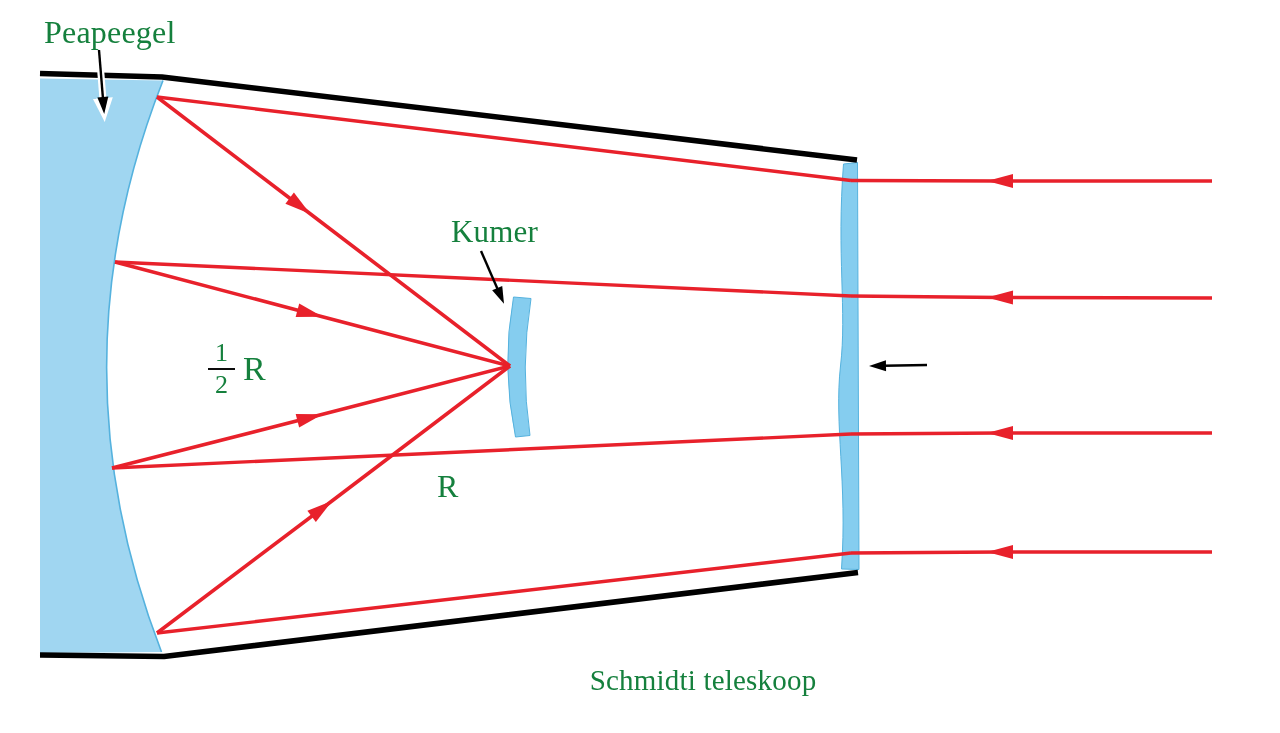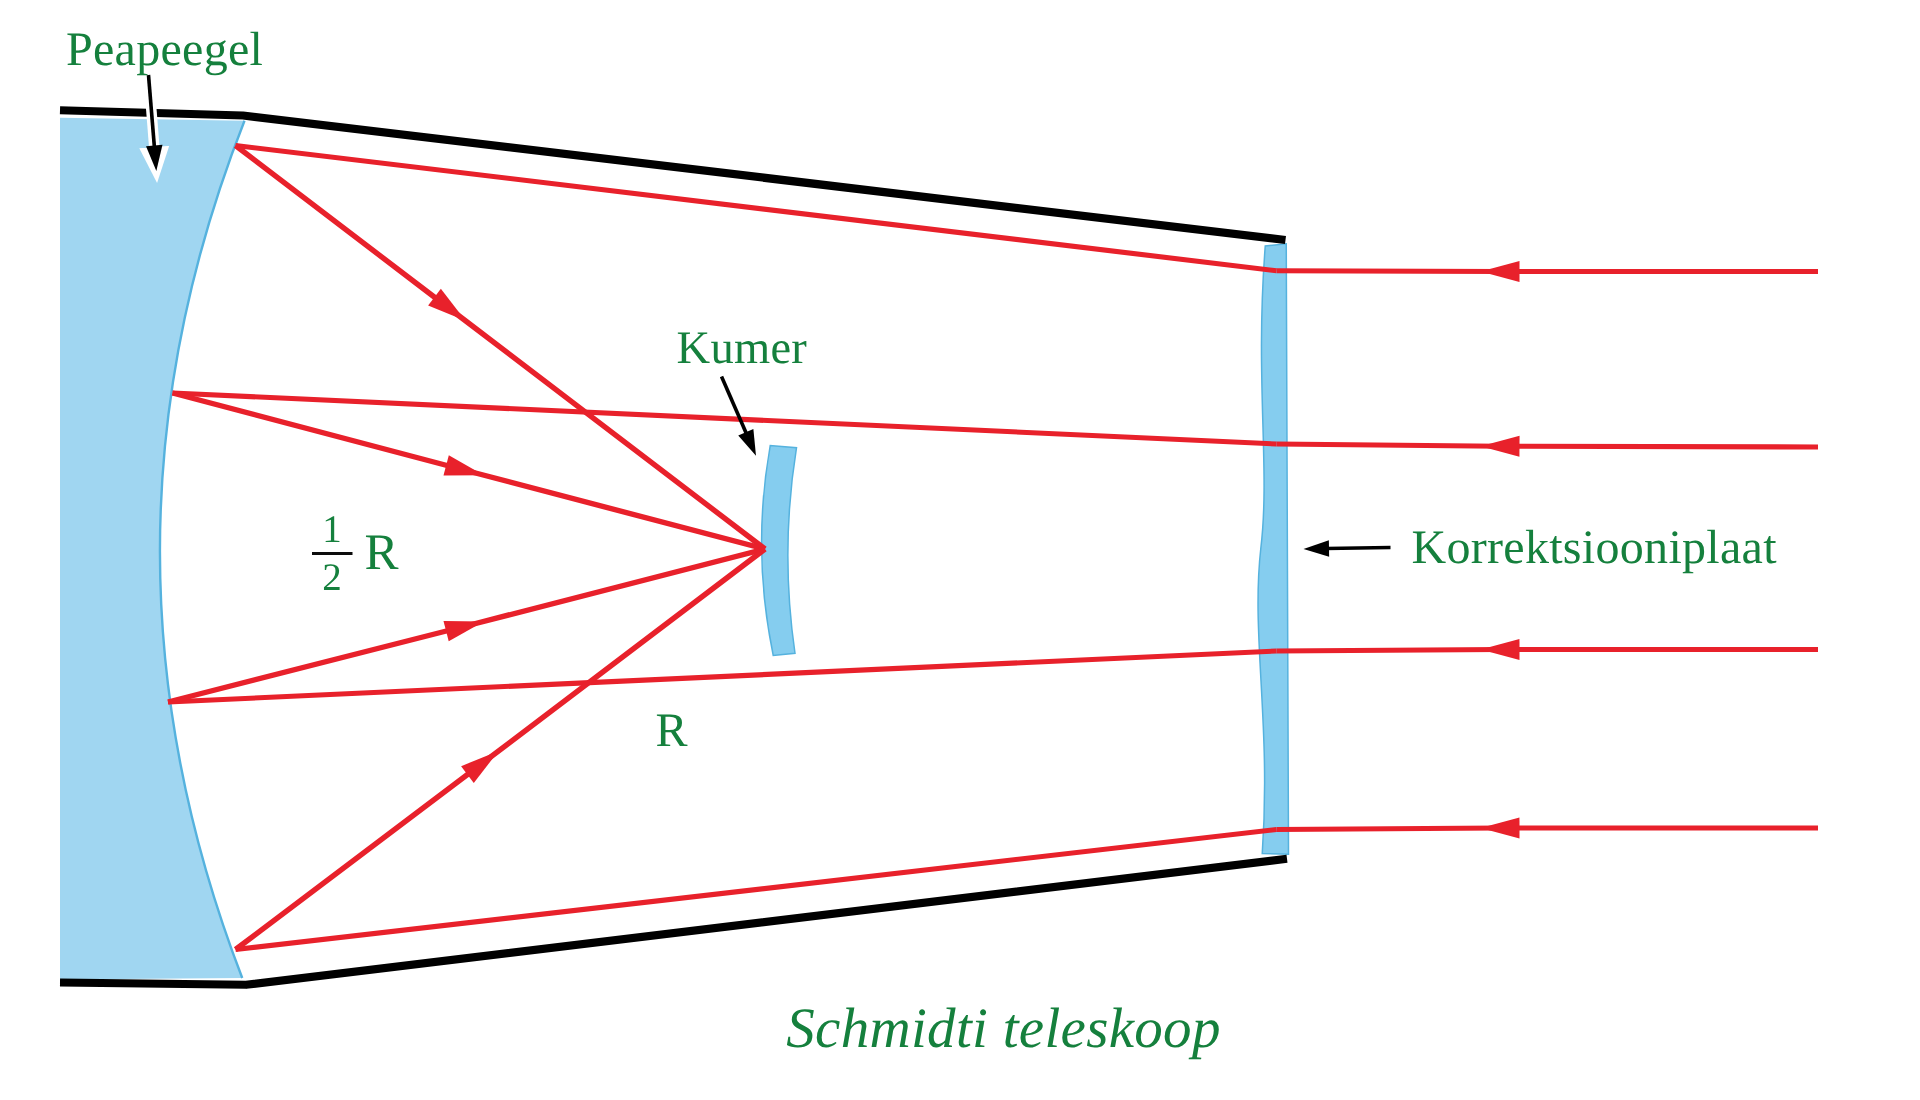--- a/index.html
+++ b/index.html
@@ -6,21 +6,21 @@
   .stage{
     position:relative;width:1280px;height:733px;background:#fff;overflow:hidden;
     font-family:"Liberation Serif","DejaVu Serif",serif;color:#15803d;
   }
   .stage svg{position:absolute;left:0;top:0;}
   .lbl{position:absolute;white-space:nowrap;letter-spacing:0.2px;}
   .lbl-peapeegel{left:44px;top:14px;font-size:32px;}
   .lbl-kumer{left:451px;top:178px;font-size:31px;line-height:33px;margin-top:37px;}
   .lbl-korrektsiooniplaat{left:941px;top:346px;font-size:32px;}
   .lbl-r{left:437px;top:468px;font-size:32px;}
-  .lbl-caption{left:669px;top:664px;font-size:38px;transform:translateX(-50%);font-style:italic;}
+  .lbl-caption{left:703px;top:664px;font-size:29px;transform:translateX(-50%);}
   .halfr{left:208px;top:340px;display:inline-flex;align-items:center;}
   .halfr .frac{display:inline-flex;flex-direction:column;align-items:center;font-size:26px;line-height:26px;}
   .halfr .frac .bar{width:27px;height:2.4px;background:#0c0c0c;margin:2px 0;}
   .halfr .rsym{font-size:34px;margin-left:8px;}
   
   .ray{stroke:var(--ray-red,#e8212b);fill:none;}
   .fillRed{fill:var(--ray-red,#e8212b);}
   .tube{stroke:var(--ink,#000);fill:none;}
   .fillInk{fill:var(--ink,#000);}
   .strokeInk{stroke:var(--ink,#000);fill:none;}
@@ -83,21 +83,20 @@
       <line class="strokeInk" x1="927" y1="365" x2="884" y2="365.7" stroke-width="2.4" marker-end="url(#mBlk)"></line>
     </g>
   </svg>
 
   <div class="lbl lbl-peapeegel">Peapeegel</div>
 
   <div class="lbl lbl-kumer">
     <div>Kumer</div>
   </div>
 
-  <div class="lbl lbl-korrektsiooniplaat">Korrektsiooniplaat</div>
 
   <div class="lbl halfr">
     <span class="frac">
       <span>1</span>
       <span class="bar"></span>
       <span>2</span>
     </span>
     <span class="rsym">R</span>
   </div>
 

